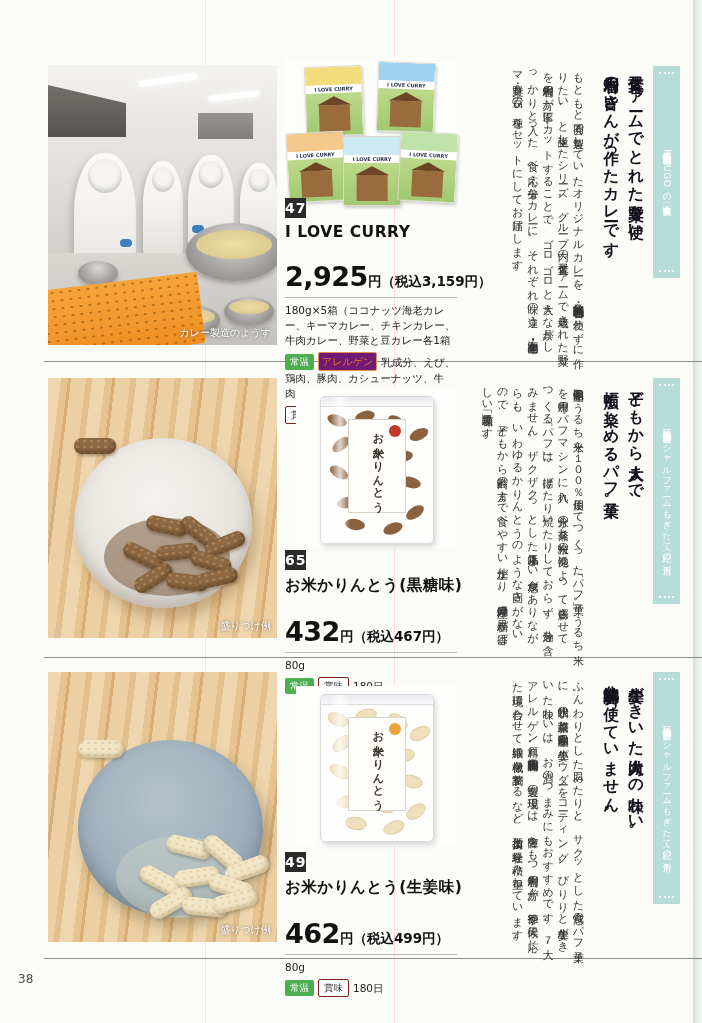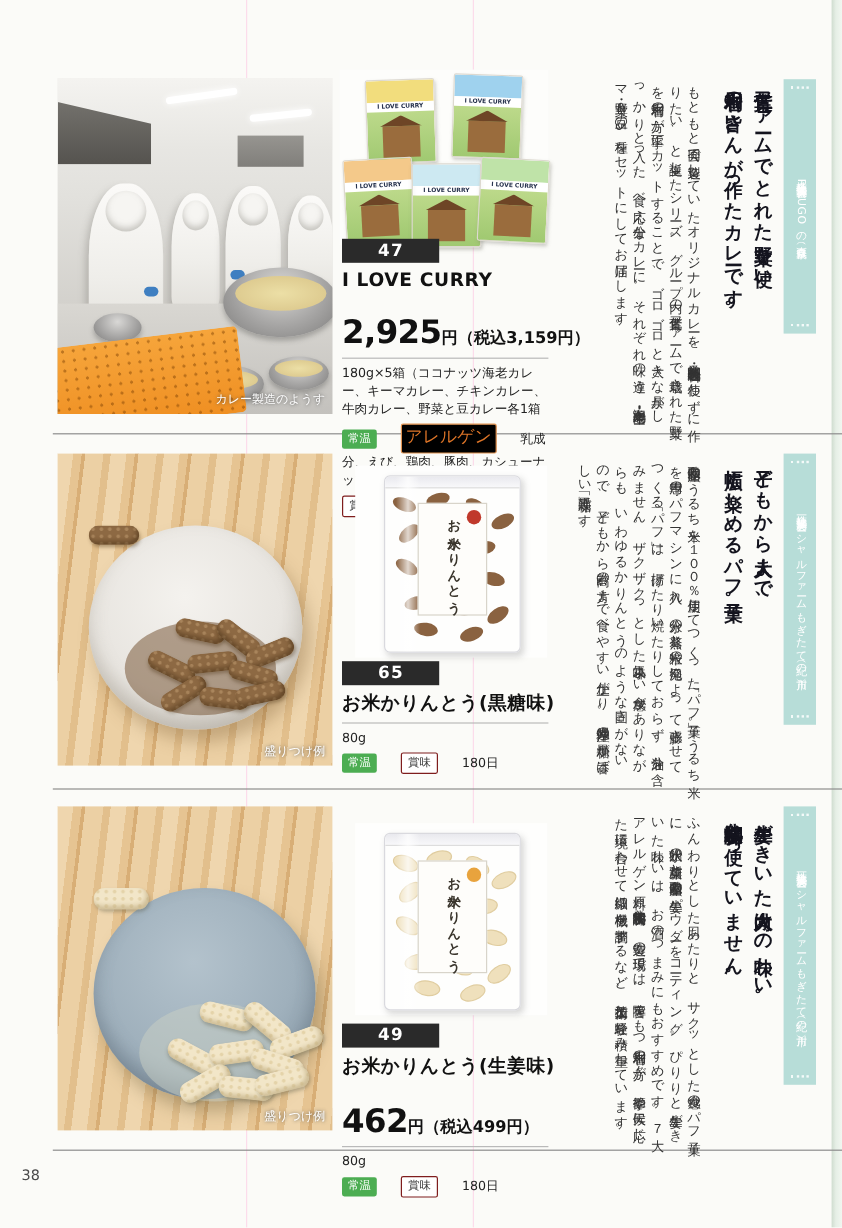--- a/index.html
+++ b/index.html
@@ -124,33 +124,33 @@
     display:flex;justify-content:center;align-items:center;}
   .bag-label .vtext{writing-mode:vertical-rl;font-size:11px;font-weight:bold;color:#3a352c;
     letter-spacing:1px;}
   .seal{position:absolute;right:4px;top:5px;width:12px;height:12px;border-radius:50%;}
   .seal-red{background:#c0392b;}
   .seal-orange{background:#e8a33d;}
 
   
   .info{left:285px;width:172px;}
   .num-badge{display:inline-block;background:#2a2a2a;color:#fff;font-weight:bold;
-    font-size:14px;padding:2px 30px;letter-spacing:1px;}
+    font-size:14px;padding:2px 0;letter-spacing:1px;}
   .pname{font-weight:bold;font-size:15.5px;color:#111;margin-top:5px;letter-spacing:.5px;white-space:nowrap;}
   .price-row{margin-top:20px;white-space:nowrap;}
   .price-big{font-weight:bold;font-size:27px;color:#111;letter-spacing:-.5px;}
   .price-sfx{font-weight:bold;font-size:13.5px;color:#111;}
   .info-rule{height:1px;background:#b9b9b9;margin:5px 0 5px 0;}
   .desc{font-size:10.5px;line-height:1.42;color:#222;}
   .meta-row{margin-top:4px;font-size:10.5px;line-height:1.5;color:#222;}
   .badge{display:inline-block;font-size:9.5px;padding:1px 5px;border-radius:2px;
-    vertical-align:1px;margin-right:20px;font-family:Liberation Mono, monospace;}
+    vertical-align:1px;margin-right:4px;}
   .badge-green{background:#4cad52;color:#fff;}
-  .badge-allergen{border:1px solid #e0914f;color:#dd7427;background:#000000;
-    font-size:14px;padding:1px 3px;}
+  .badge-allergen{border:1px solid #e0914f;color:#dd7427;background:#701a75;
+    font-size:10px;padding:1px 3px;}
   .badge-shelf{border:1px solid #7f1d1d;color:#333;background:#fff;}
 
   
   .vtextblock{writing-mode:vertical-rl;text-orientation:mixed;}
   .story{right:54px;display:flex;}
   .headline{font-weight:bold;font-size:15.5px;letter-spacing:.5px;line-height:1.6;
     color:#14141e;}
   .storybody{font-size:11px;line-height:1.38;color:#333;margin-block-start:13px;
     letter-spacing:.3px;}
   .ribbon{right:22px;width:27px;background:#b7ddd8;color:#fff;
@@ -319,20 +319,23 @@
     <div class="bag-label">
       <span class="seal seal-red"></span>
       <span class="vtext">お米かりんとう</span>
     </div>
   </div>
 </div>
 
 <div class="abs info" style="top:550px;">
   <span class="num-badge">65</span>
   <div class="pname">お米かりんとう(黒糖味)</div>
+  <div class="price-row">
+    <span class="price-big">432</span><span class="price-sfx">円（税込467円）</span>
+  </div>
   <div class="info-rule"></div>
   <div class="desc">80g</div>
   <div class="meta-row">
     <span class="badge badge-green">常温</span><span class="badge badge-shelf">賞味</span><span>180日</span>
   </div>
 </div>
 
 <div class="abs story" style="top:380px;height:268px;">
   <div class="vtextblock" style="height:268px;">
     <div class="headline">

